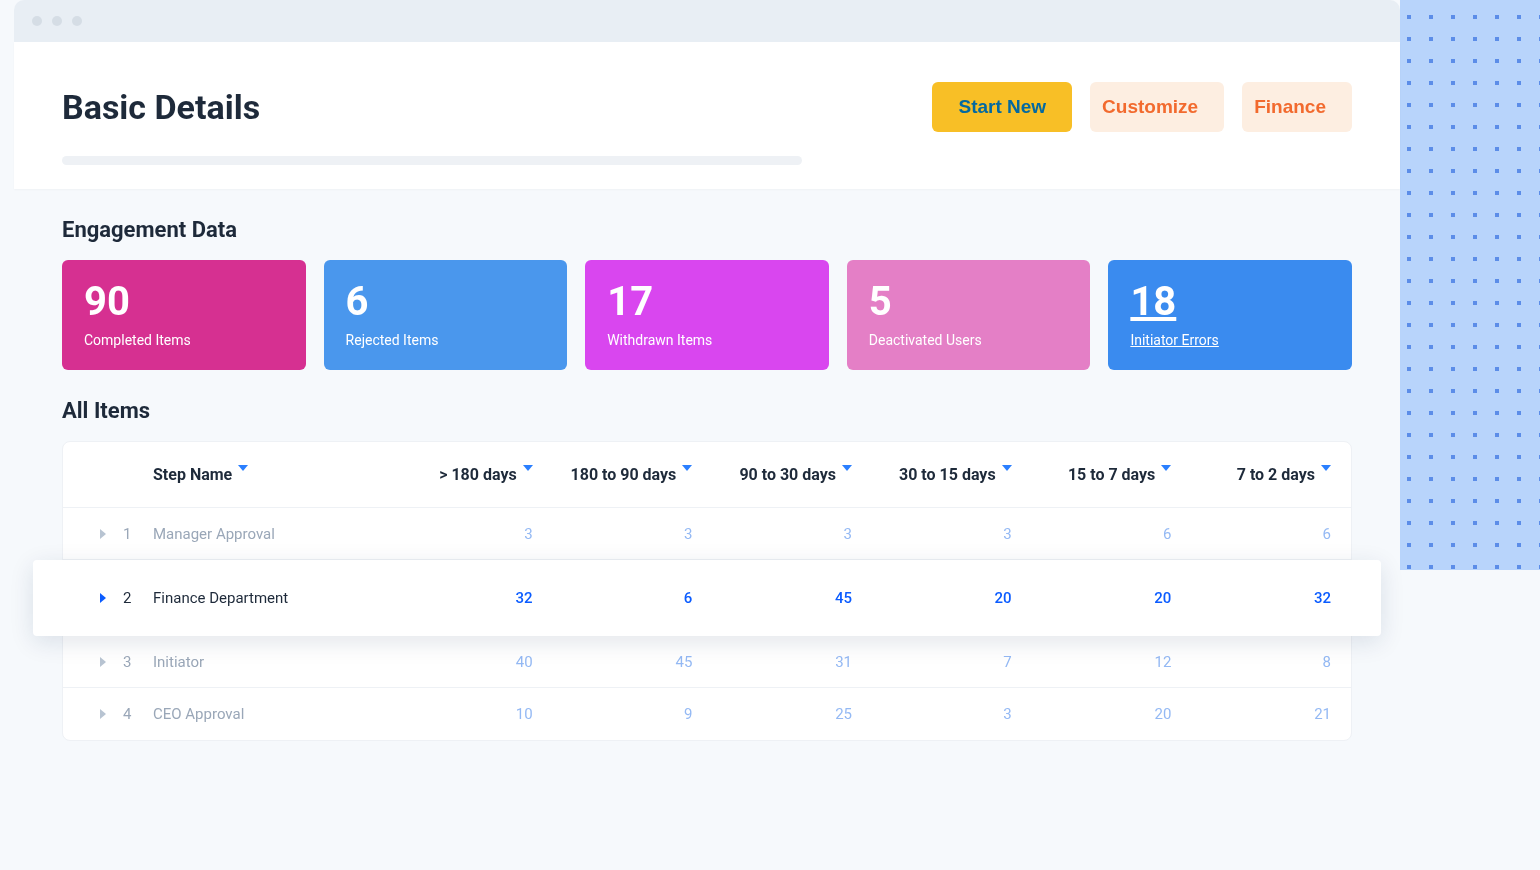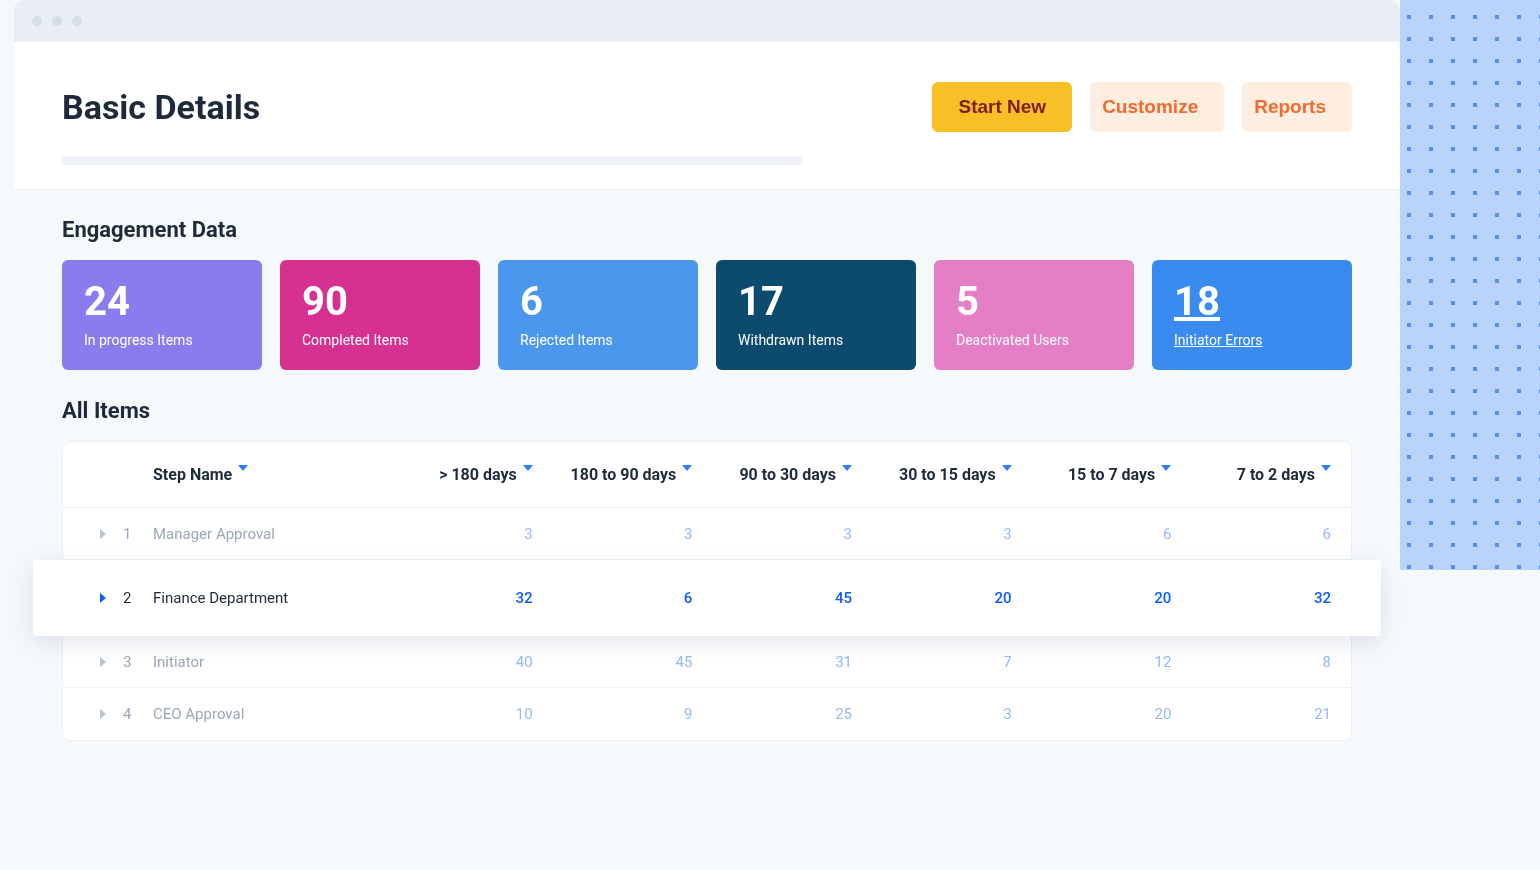--- a/index.html
+++ b/index.html
@@ -75,21 +75,21 @@
     gap: 18px;
   }
   .btn {
     border: none;
     border-radius: 6px;
     font-size: 19px;
     font-weight: 600;
     padding: 14px 26px;
     cursor: pointer;
   }
-  .btn-primary { background: #f8bf26; color: #7f1d1d; }
+  .btn-primary { background: #f8bf26; color: #0369a1; }
   .btn-secondary { background: #fdeee1; color: #f26a2e; padding-left: 12px; }
   .progress-bar {
     margin-top: 24px;
     height: 9px;
     background: #eef1f5;
     border-radius: 5px;
     width: 740px;
   }
   .section {
     padding: 28px 48px 0 48px;
@@ -200,42 +200,38 @@
 </div>
 
 <div class="app">
 
   <div class="header">
     <div class="header-row">
       <h1 class="page-title">Basic Details</h1>
       <div class="header-buttons">
         <button class="btn btn-primary">Start New</button>
         <button class="btn btn-secondary">Customize</button>
-        <button class="btn btn-secondary">Reports</button>
+        <button class="btn btn-secondary">Finance</button>
       </div>
     </div>
     <div class="progress-bar"></div>
   </div>
 
   <div class="section">
     <div class="section-title">Engagement Data</div>
     <div class="cards" id="cards">
-        <div class="card" style="background: rgb(139, 124, 237);">
-          <div class="num">24</div>
-          <div class="lbl">In progress Items</div>
-        </div>
         <div class="card" style="background: rgb(214, 48, 145);">
           <div class="num">90</div>
           <div class="lbl">Completed Items</div>
         </div>
         <div class="card" style="background: rgb(74, 151, 237);">
           <div class="num">6</div>
           <div class="lbl">Rejected Items</div>
         </div>
-        <div class="card" style="background: #0c4a6e;">
+        <div class="card" style="background: #d946ef;">
           <div class="num">17</div>
           <div class="lbl">Withdrawn Items</div>
         </div>
         <div class="card" style="background: rgb(228, 127, 198);">
           <div class="num">5</div>
           <div class="lbl">Deactivated Users</div>
         </div>
         <div class="card" style="background: rgb(58, 139, 239); text-decoration: underline;">
           <div class="num">18</div>
           <div class="lbl">Initiator Errors</div>

